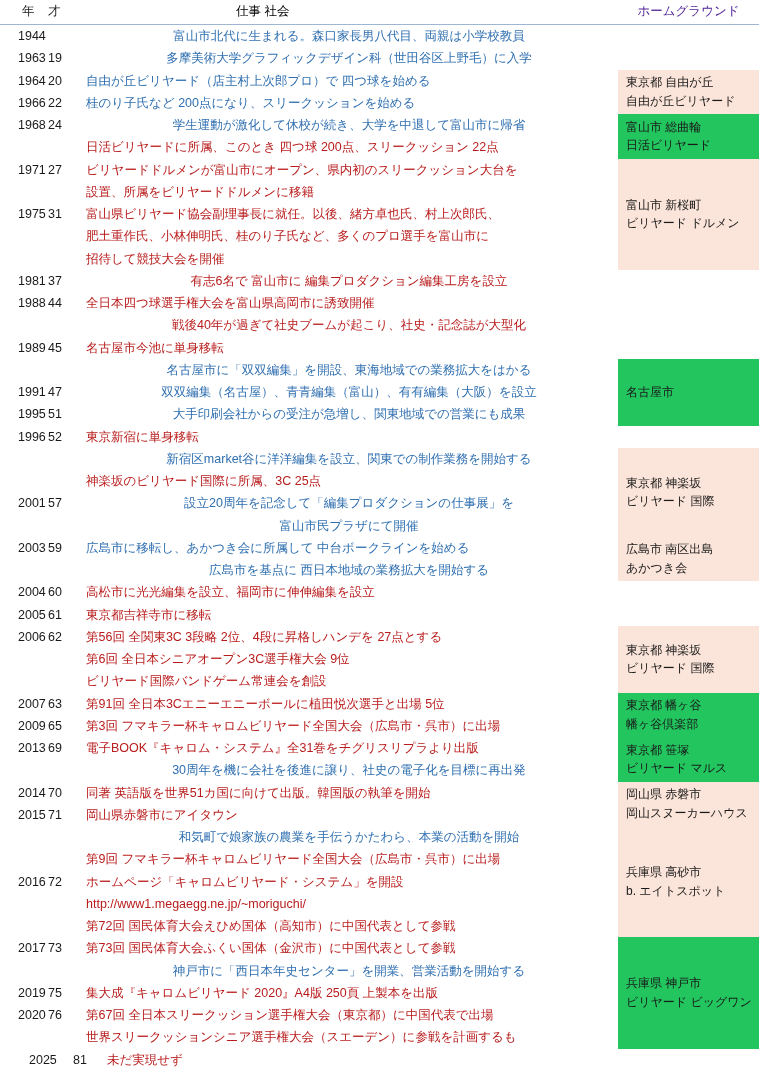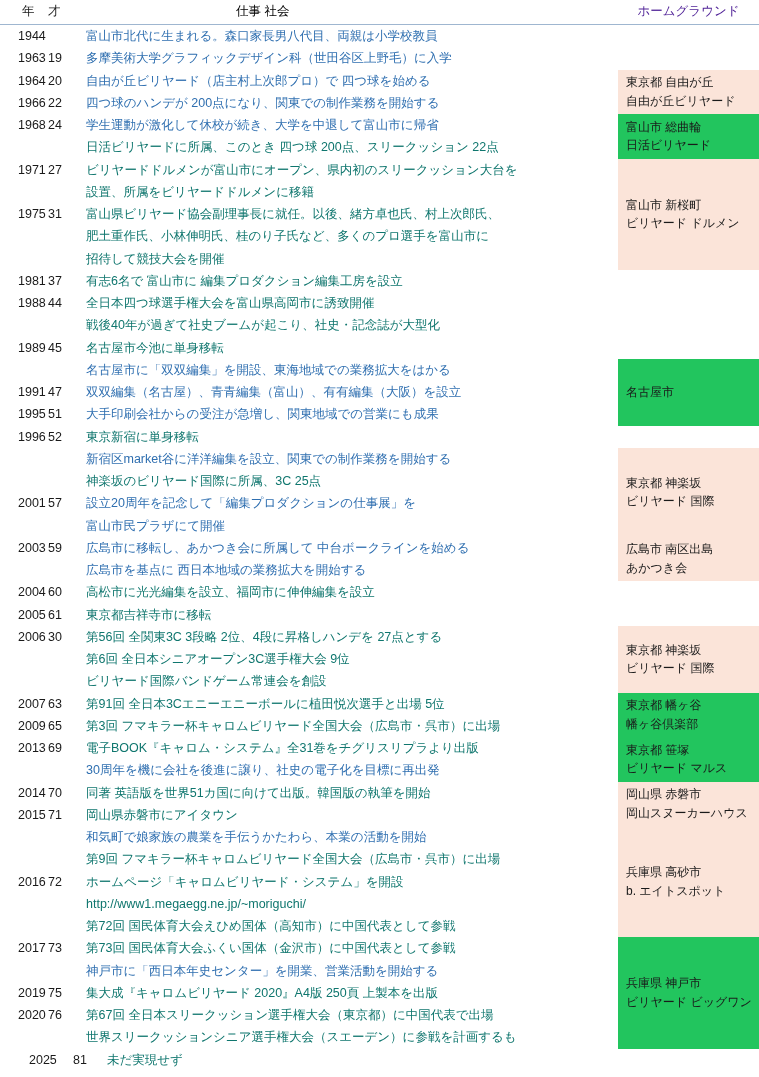--- a/index.html
+++ b/index.html
@@ -35,23 +35,23 @@
 
   tbody td {
     padding: 1px 0 1px 0;
     vertical-align: top;
     line-height: 1.62;
     height: 21px;
   }
   td.year { text-align: left; padding-left: 18px; white-space: nowrap; }
   td.age  { text-align: left; padding-left: 4px; white-space: nowrap; }
   td.work { padding-left: 8px; padding-right: 6px; }
-  td.work.center { text-align: left; }
+  td.work.center { text-align: center; }
   td.work .blue { color: #2f6fb0; }
-  td.work .plain { color: #0f766e; }
+  td.work .plain { color: #b91c1c; }
   td.home {
     padding: 0 0 0 8px;
     font-size: 12px;
     line-height: 1.55;
     vertical-align: middle;
   }
   .hg-inner { display:block; }
   .hg-line { display:block; white-space: nowrap; }
 
   tr.last td { padding-bottom: 6px; padding-left: 29px; }
@@ -98,21 +98,21 @@
         <td class="home pink" rowspan="2">
           <span class="hg-inner">
             <span class="hg-line">東京都 自由が丘</span>
             <span class="hg-line">自由が丘ビリヤード</span>
           </span>
         </td>
       </tr>
       <tr>
         <td class="year">1966</td>
         <td class="age">22</td>
-        <td class="work"><span class="blue">四つ球のハンデが 200点になり、関東での制作業務を開始する</span></td>
+        <td class="work"><span class="blue">桂のり子氏など 200点になり、スリークッションを始める</span></td>
       </tr>
       <tr>
         <td class="year">1968</td>
         <td class="age">24</td>
         <td class="work center"><span class="blue">学生運動が激化して休校が続き、大学を中退して富山市に帰省</span></td>
         <td class="home blue" rowspan="2">
           <span class="hg-inner">
             <span class="hg-line">富山市 総曲輪</span>
             <span class="hg-line">日活ビリヤード</span>
           </span>
@@ -255,21 +255,21 @@
           <span class="hg-inner"></span>
         </td>
       </tr>
       <tr>
         <td class="year">2005</td>
         <td class="age">61</td>
         <td class="work"><span class="plain">東京都吉祥寺市に移転</span></td>
       </tr>
       <tr>
         <td class="year">2006</td>
-        <td class="age">30</td>
+        <td class="age">62</td>
         <td class="work"><span class="plain">第56回 全関東3C 3段略 2位、4段に昇格しハンデを 27点とする</span></td>
         <td class="home pink" rowspan="3">
           <span class="hg-inner">
             <span class="hg-line">東京都 神楽坂</span>
             <span class="hg-line">ビリヤード 国際</span>
           </span>
         </td>
       </tr>
       <tr>
         <td class="year"></td>

